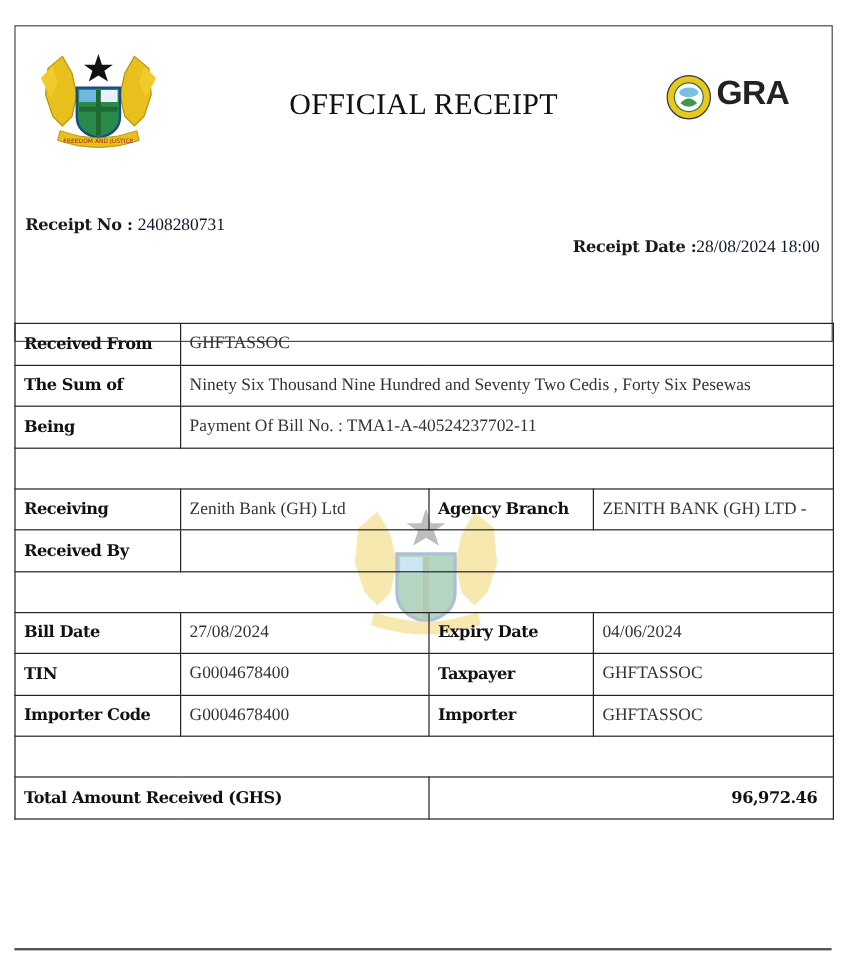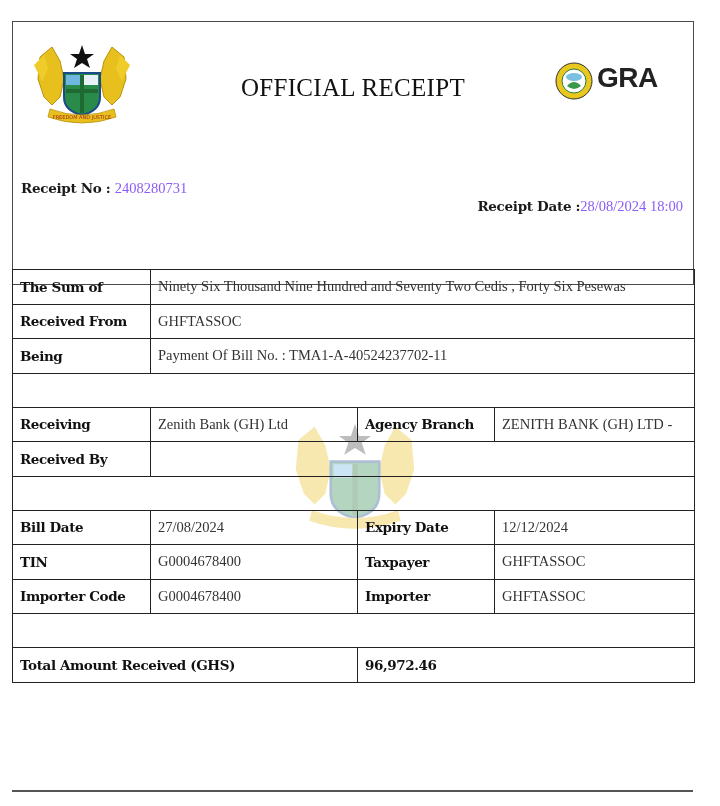--- a/index.html
+++ b/index.html
@@ -17,35 +17,35 @@
     font-size: 25px; font-weight: normal; letter-spacing: 0.3px; color: #111;
   }
   .gra-logo { position: absolute; left: 542px; top: 40px; display: flex; }
   .gra-text {
     font-family: "Liberation Sans", "DejaVu Sans", sans-serif; font-weight: bold;
     font-size: 28px; color: #222; margin-left: 4px; letter-spacing: -0.5px;
   }
   .receipt-no { position: absolute; left: 8px; top: 158px; font-size: 13.5px; }
   .receipt-date { position: absolute; right: 10px; top: 158px; font-size: 13.5px; margin-top: 18px; }
   .lbl { font-weight: bold; letter-spacing: -0.3px; }
-  .val { font-family: "Liberation Serif", "DejaVu Serif", serif; font-size: 14.5px; color: #8b5cf6; }
+  .val { font-family: "Liberation Serif", "DejaVu Serif", serif; font-size: 14.5px; color: #0f172a; }
 
   .receipt-table {
     position: absolute; left: 12px; top: 269px; width: 682px;
     border-collapse: collapse; table-layout: fixed;
   }
   .receipt-table td {
     border: 1.5px solid #222; height: 34.5px; padding: 0 7px;
     font-size: 13.5px; vertical-align: middle; white-space: nowrap; overflow: hidden;
   }
   .receipt-table td.k { font-weight: bold; letter-spacing: -0.4px; color: #111; }
   .receipt-table td.v {
     font-family: "Liberation Serif", "DejaVu Serif", serif; font-size: 14.5px; color: #333;
   }
-  .receipt-table td.amount { font-weight: bold; padding-right: 13px; }
+  .receipt-table td.amount { text-align: right; font-weight: bold; padding-right: 13px; }
   .receipt-table tr.spacer td { height: 34px; }
 
   .watermark {
     position: absolute; left: 285px; top: 415px; width: 140px; height: 120px;
     opacity: 0.35; pointer-events: none;
   }
   .bottom-rule {
     position: absolute; left: 12px; top: 790px; width: 681px; height: 2px; background: #555;
   }
 </style>
@@ -106,26 +106,26 @@
 
 <table class="receipt-table">
   <colgroup>
     <col style="width:138px">
       <col style="width:207px">
       <col style="width:137px">
       <col style="width:200px">
   </colgroup>
   <tbody>
       <tr>
+    <td class="k">Received From</td>
+    <td class="v" colspan="3">GHFTASSOC</td>
+  </tr>
+  <tr>
     <td class="k">The Sum of</td>
     <td class="v" colspan="3">Ninety Six Thousand Nine Hundred and Seventy Two Cedis , Forty Six Pesewas</td>
-  </tr>
-  <tr>
-    <td class="k">Received From</td>
-    <td class="v" colspan="3">GHFTASSOC</td>
   </tr>
   <tr>
     <td class="k">Being</td>
     <td class="v" colspan="3">Payment Of Bill No. : TMA1-A-40524237702-11</td>
   </tr>
   <tr class="spacer">
         <td colspan="4"></td>
       </tr>
 
   <tr>
@@ -139,21 +139,21 @@
     <td class="v" colspan="3"></td>
   </tr>
   <tr class="spacer">
         <td colspan="4"></td>
       </tr>
 
   <tr>
     <td class="k">Bill Date</td>
     <td class="v">27/08/2024</td>
     <td class="k">Expiry Date</td>
-    <td class="v">12/12/2024</td>
+    <td class="v">04/06/2024</td>
   </tr>
   <tr>
     <td class="k">TIN</td>
     <td class="v">G0004678400</td>
     <td class="k">Taxpayer</td>
     <td class="v">GHFTASSOC</td>
   </tr>
   <tr>
     <td class="k">Importer Code</td>
     <td class="v">G0004678400</td>

